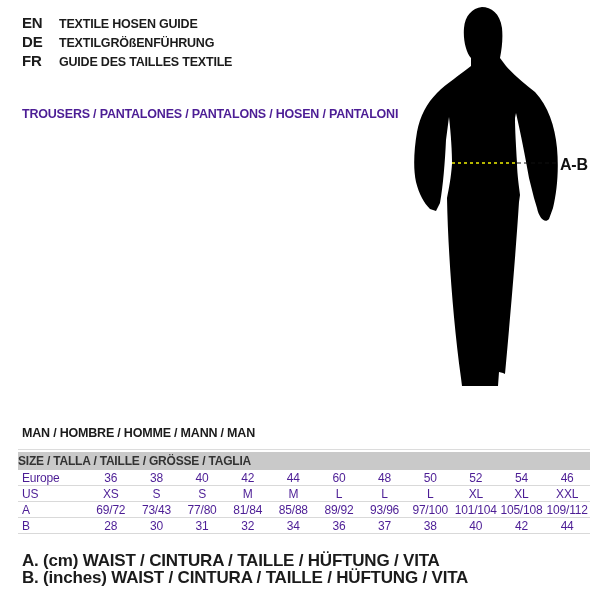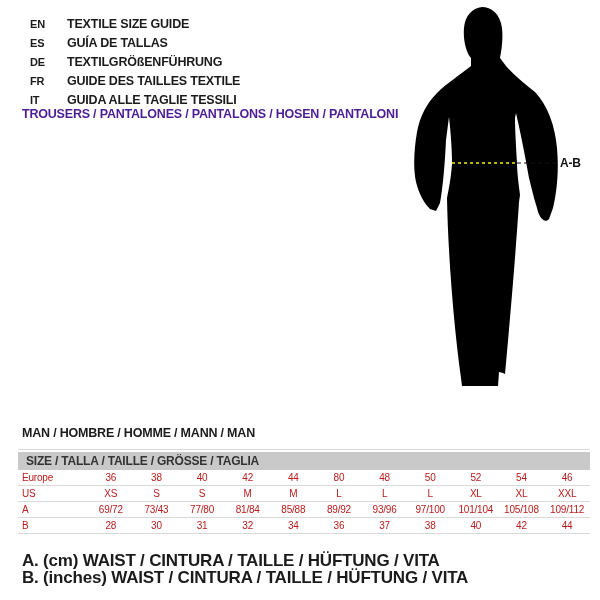--- a/index.html
+++ b/index.html
@@ -6,68 +6,62 @@
   body{
     width:600px;height:600px;position:relative;overflow:hidden;
     font-family:"Liberation Sans","DejaVu Sans",sans-serif;
     -webkit-font-smoothing:antialiased;
   }
   .canvas{position:absolute;inset:0;width:600px;height:600px;background:#fff;}
 
   
   .langs{position:absolute;top:13px;left:22px;}
   .lang-row{height:19px;line-height:19px;white-space:nowrap;}
-  .lang-code{display:inline-block;width:37px;font-weight:700;font-size:11px;color:#1b1b1b;letter-spacing:-0.2px;margin-left:8px;}
+  .lang-code{display:inline-block;width:37px;font-weight:700;font-size:15px;color:#1b1b1b;letter-spacing:-0.2px;}
   .lang-label{font-weight:700;font-size:12.5px;color:#1b1b1b;letter-spacing:-0.2px;}
 
   
   .category-title{position:absolute;top:107px;left:22px;font-weight:700;font-size:12.5px;color:#4c1d95;letter-spacing:-0.2px;white-space:nowrap;}
   .gender-title{position:absolute;top:426px;left:22px;font-weight:700;font-size:12.5px;color:#1b1b1b;letter-spacing:-0.2px;white-space:nowrap;}
 
   
   .figure-svg{position:absolute;left:405px;top:0;width:170px;height:400px;}
-  .measure-label{position:absolute;left:560px;top:156px;font-weight:700;font-size:12px;color:#111;letter-spacing:-0.2px;}
+  .measure-label{position:absolute;left:560px;top:156px;font-weight:700;font-size:16px;color:#111;letter-spacing:-0.2px;}
 
   
   .table-topline{position:absolute;left:18px;top:449px;width:572px;height:1px;background:#dcdcdc;}
   .size-table{position:absolute;left:18px;top:452px;width:572px;border-collapse:collapse;table-layout:fixed;}
   .size-table th{
-    background:#c9c9c9;height:18px;text-align:left;padding:0 0 0 8px;
+    background:#c9c9c9;height:18px;text-align:left;padding:0 0 0 0;
     font-weight:700;font-size:12px;color:#333;letter-spacing:-0.2px;
   }
   .size-table td{
     height:15px;border-bottom:1px solid #d9d9d9;padding:0;
-    font-size:10px;color:#b91c1c;text-align:center;letter-spacing:-0.2px;white-space:nowrap;
+    font-size:12px;color:#4c1d95;text-align:center;letter-spacing:-0.2px;white-space:nowrap;
   }
   .size-table td.rowlabel{text-align:left;padding-left:4px;}
 
   
   .notes{position:absolute;left:22px;top:552px;}
   .note-line{height:17px;line-height:17px;font-weight:700;font-size:17px;color:#1b1b1b;letter-spacing:-0.2px;white-space:nowrap;}
 </style>
 </head>
 <body>
 
 <div class="canvas">
 
   <div class="langs">
     <div class="lang-row">
-      <span class="lang-code">EN</span><span class="lang-label">TEXTILE SIZE GUIDE</span>
-    </div>
-    <div class="lang-row">
-      <span class="lang-code">ES</span><span class="lang-label">GUÍA DE TALLAS</span>
+      <span class="lang-code">EN</span><span class="lang-label">TEXTILE HOSEN GUIDE</span>
     </div>
     <div class="lang-row">
       <span class="lang-code">DE</span><span class="lang-label">TEXTILGRÖßENFÜHRUNG</span>
     </div>
     <div class="lang-row">
       <span class="lang-code">FR</span><span class="lang-label">GUIDE DES TAILLES TEXTILE</span>
-    </div>
-    <div class="lang-row">
-      <span class="lang-code">IT</span><span class="lang-label">GUIDA ALLE TAGLIE TESSILI</span>
     </div>
   </div>
 
   <div class="category-title">TROUSERS / PANTALONES / PANTALONS / HOSEN / PANTALONI</div>
 
   <svg class="figure-svg" viewBox="0 0 170 400" xmlns="http://www.w3.org/2000/svg" aria-hidden="true">
     <path fill="#000000" d="
       M77,7
       C67,8 60,16 59,28
       C58,40 61,52 66,58
@@ -124,21 +118,21 @@
       </tr>
     </thead>
     <tbody>
         <tr>
           <td class="rowlabel">Europe</td>
           <td>36</td>
           <td>38</td>
           <td>40</td>
           <td>42</td>
           <td>44</td>
-          <td>80</td>
+          <td>60</td>
           <td>48</td>
           <td>50</td>
           <td>52</td>
           <td>54</td>
           <td>46</td>
         </tr>
         <tr>
           <td class="rowlabel">US</td>
           <td>XS</td>
           <td>S</td>

